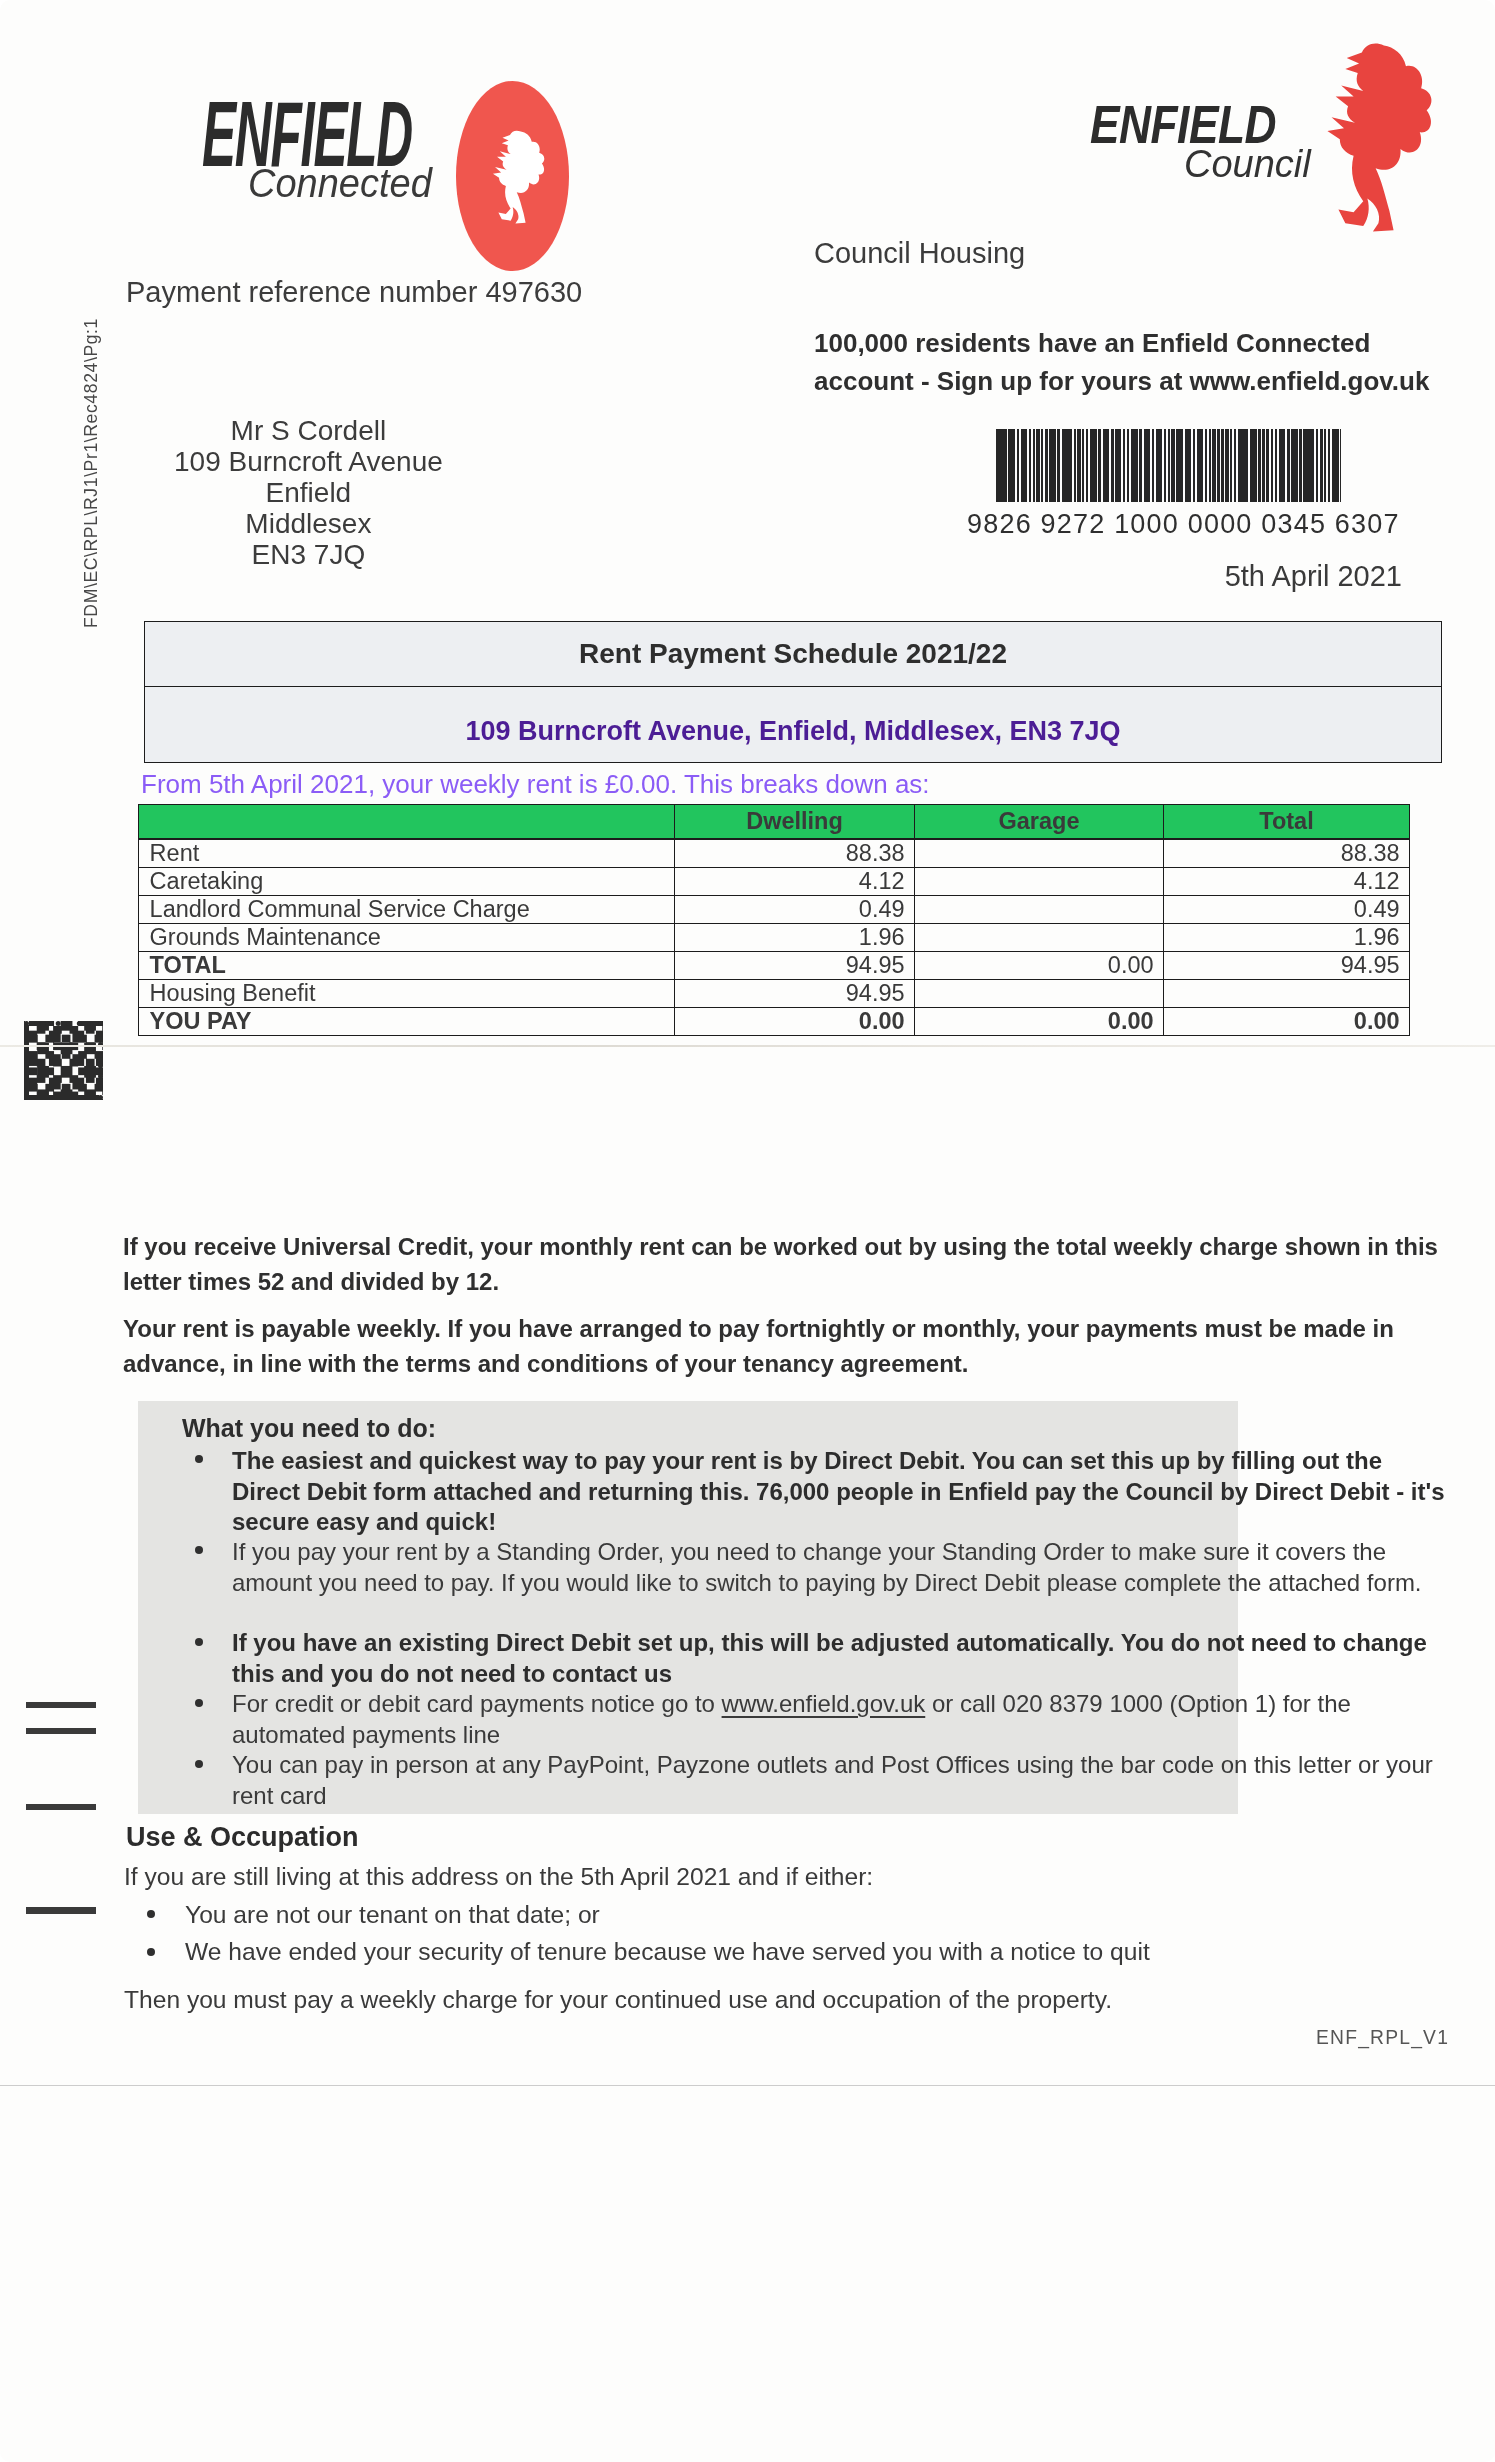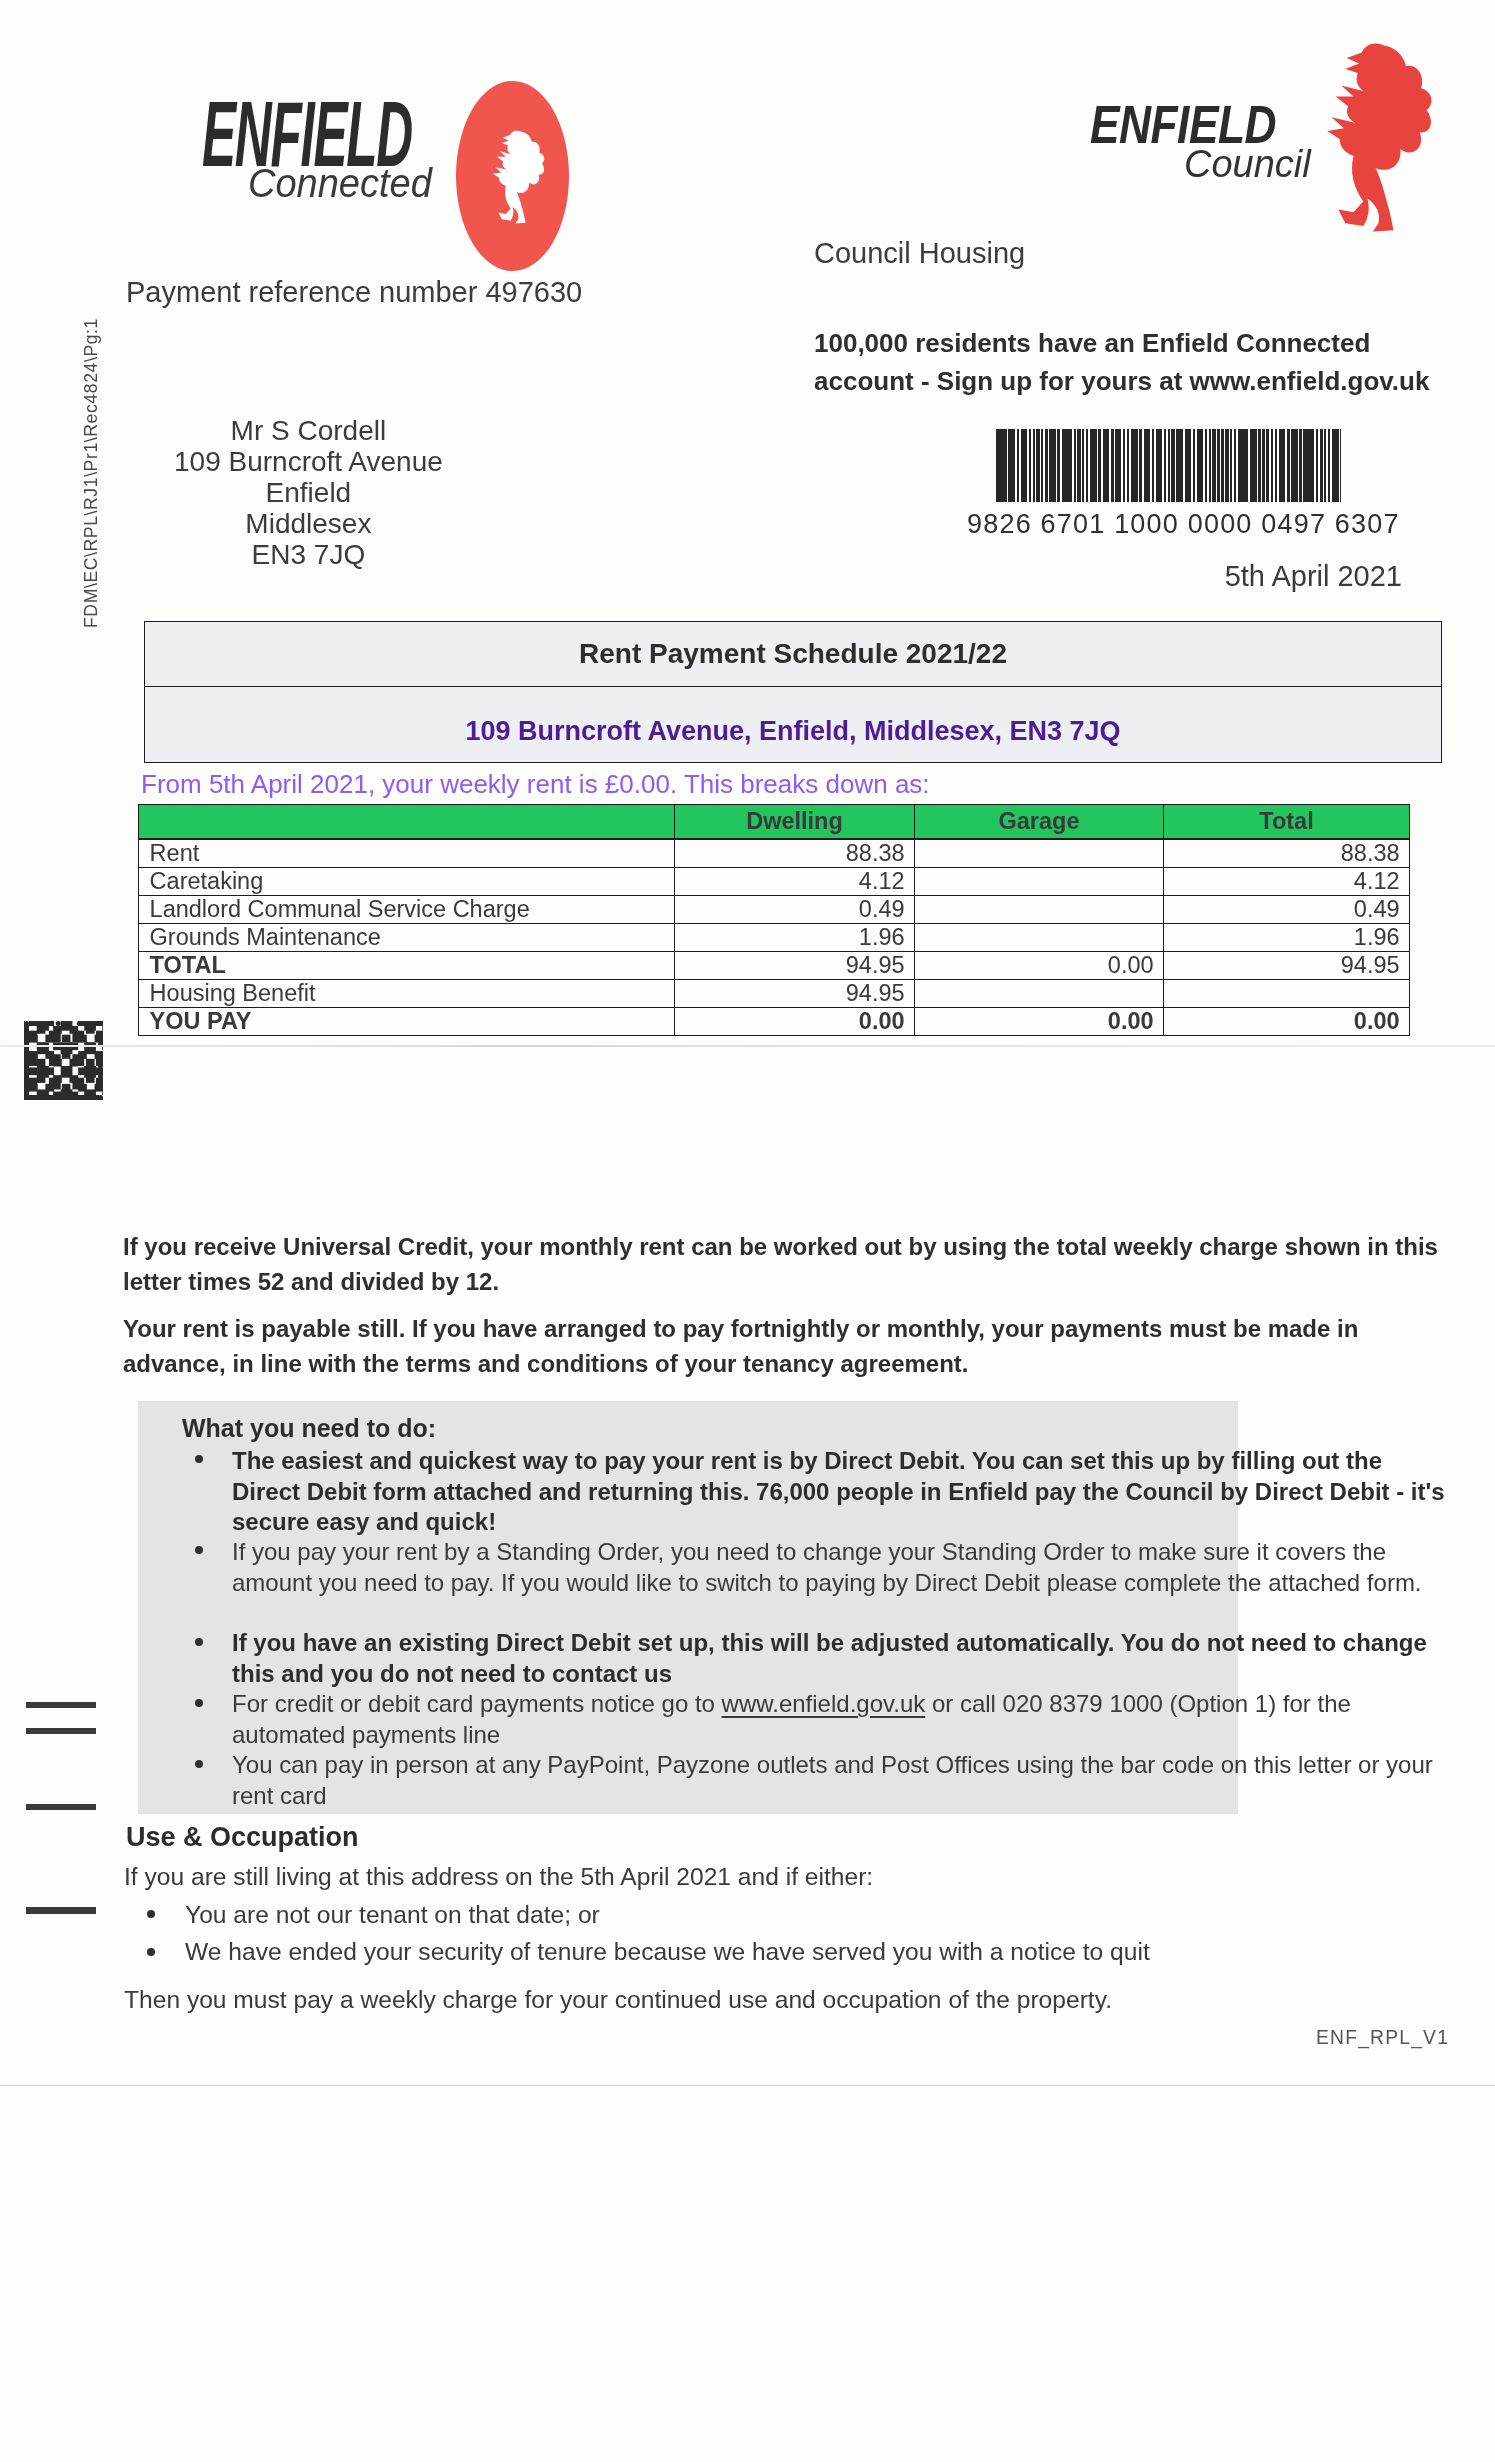--- a/index.html
+++ b/index.html
@@ -157,21 +157,21 @@
     <div>Mr S Cordell</div>
     <div>109 Burncroft Avenue</div>
     <div>Enfield</div>
     <div>Middlesex</div>
     <div>EN3 7JQ</div>
   </div>
 
   <div class="side-code">FDM\EC\RPL\RJ1\Pr1\Rec4824\Pg:1</div>
 
   <div class="barcode"></div>
-  <div class="barcode-digits">9826 6701 1000 0000 0497 6307</div>
+  <div class="barcode-digits">9826 9272 1000 0000 0345 6307</div>
   <div class="letter-date">5th April 2021</div>
 
   <div class="sched-box">
     <div class="sched-title">Rent Payment Schedule 2021/22</div>
     <div class="sched-prop">109 Burncroft Avenue, Enfield, Middlesex, EN3 7JQ</div>
   </div>
   <div class="intro">From 5th April 2021, your weekly rent is £0.00. This breaks down as:</div>
 
   <table class="charges">
     <colgroup>
@@ -229,21 +229,21 @@
       <td class="num">0.00</td>
       <td class="num">0.00</td>
     </tr>
   </tbody>
     </table>
 
   <div class="dmx"></div>
   <div class="crease"></div>
 
   <div class="para" style="top:1229px">If you receive Universal Credit, your monthly rent can be worked out by using the total weekly charge shown in this letter times 52 and divided by 12.</div>
-  <div class="para" style="top:1311px">Your rent is payable still. If you have arranged to pay fortnightly or monthly, your payments must be made in advance, in line with the terms and conditions of your tenancy agreement.</div>
+  <div class="para" style="top:1311px">Your rent is payable weekly. If you have arranged to pay fortnightly or monthly, your payments must be made in advance, in line with the terms and conditions of your tenancy agreement.</div>
 
   <div class="todo-box">
     <div class="todo-head">What you need to do:</div>
     <span class="dot" style="top:54px"></span>
     <div class="bullet bold" style="top:45px">The easiest and quickest way to pay your rent is by Direct Debit. You can set this up by filling out the Direct Debit form attached and returning this. 76,000 people in Enfield pay the Council by Direct Debit - it's secure easy and quick!</div>
     <span class="dot" style="top:145px"></span>
     <div class="bullet" style="top:136px">If you pay your rent by a Standing Order, you need to change your Standing Order to make sure it covers the amount you need to pay. If you would like to switch to paying by Direct Debit please complete the attached form.</div>
     <span class="dot" style="top:237px"></span>
     <div class="bullet bold" style="top:227px">If you have an existing Direct Debit set up, this will be adjusted automatically. You do not need to change this and you do not need to contact us</div>
     <span class="dot" style="top:298px"></span>

